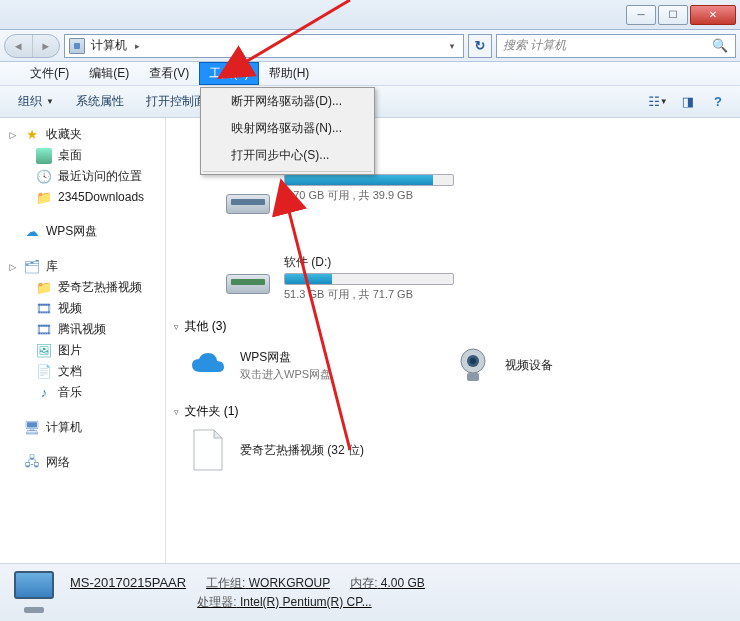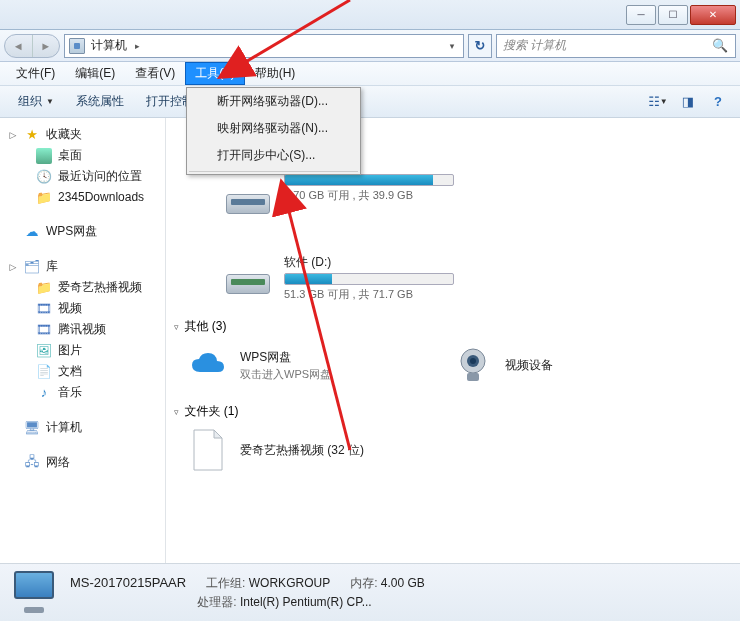--- a/index.html
+++ b/index.html
@@ -21,21 +21,21 @@
 .addr-icon::after{content:"";position:absolute;width:6px;height:6px;background:#5b8dc8;left:4px;top:4px;border-radius:1px;}
 .addr-text { font-size: 12px; color: #222; }
 .addr-arrow { font-size: 9px; color: #555; padding: 0 2px; }
 .addr-drop { width: 14px; text-align:center; color:#555; font-size:9px;}
 .refresh-btn { width: 24px; height: 24px; border: 1px solid #8aa0bc; background: #f0f6fc; display:flex;align-items:center;justify-content:center; color:#2a5c9c; font-size:13px; font-weight:bold;}
 .searchbar { width: 240px; height: 24px; background: #fff; border: 1px solid #8aa0bc; display: flex; align-items: center; padding: 0 6px; justify-content:space-between;}
 .search-placeholder { color: #888; font-size: 12px; font-style: italic; text-align: center; }
 .search-icon { color: #4a6c9c; font-size: 13px; }
 
 
-.menubar { height: 24px; background: linear-gradient(to bottom,#f8fbfe,#eef4fa); border-bottom: 1px solid #d0dce8; display: flex; padding: 0 6px; position: relative; }
+.menubar { height: 24px; background: linear-gradient(to bottom,#f8fbfe,#eef4fa); border-bottom: 1px solid #d0dce8; display: flex; padding: 0 20px; position: relative; }
 .menu-item { padding: 3px 10px; font-size: 12px; color: #222; cursor: default; }
 .menu-item.active { background: #1e90ff; color: #fff; border:1px solid #0a60c0; padding:2px 9px; }
 
 
 .dropdown { position: absolute; top: 24px; left: 0; width: 175px; background: #f0f0f0; border: 1px solid #999; box-shadow: 2px 2px 4px rgba(0,0,0,0.25); z-index: 10; }
 .dd-item { padding: 5px 12px 5px 30px; font-size: 12px; color: #222; background:#f0f0f0; position:relative;}
 .dd-item:hover,.dd-item.hover { background: #91c9f7; border:1px solid #3399dd; padding:4px 11px 4px 29px;}
 .dd-sep { height: 1px; background: #ccc; margin: 2px 2px; }
 
 
@@ -87,21 +87,21 @@
 .item-texts{display:flex;flex-direction:column;gap:1px;}
 .item-name{font-size:12px;color:#222;}
 .item-sub{font-size:11px;color:#777;}
 
 
 .statusbar { height: 58px; background: linear-gradient(to bottom,#f0f4fa,#e4ecf4); border-top: 1px solid #d0d8e0; display:flex; align-items:center; padding: 4px 10px; gap:12px;}
 .status-icon { width:48px; height:44px; position:relative;}
 .status-icon .mon{width:40px;height:28px;border:2px solid #3a5a7a;background:linear-gradient(#6ab0e0,#3a80c0);border-radius:3px;position:absolute;top:0;left:4px;}
 .status-icon .base{width:20px;height:6px;background:#8a98a8;position:absolute;bottom:2px;left:14px;border-radius:2px;}
 .status-texts{display:flex;flex-direction:column;gap:2px;}
-.status-line{display:flex;gap:20px;font-size:12px;}
+.status-line{display:flex;gap:20px;font-size:12px;text-decoration:underline;}
 .status-label{color:#555;}
 .status-val{color:#222;}
 .status-name{font-size:13px;color:#222;}
 
 
 .arrow-overlay{position:absolute;top:0;left:0;pointer-events:none;z-index:20;}
 
 
 .sidebar::-webkit-scrollbar{width:17px;}
 .sidebar::-webkit-scrollbar-track{background:#f0f0f0;}

